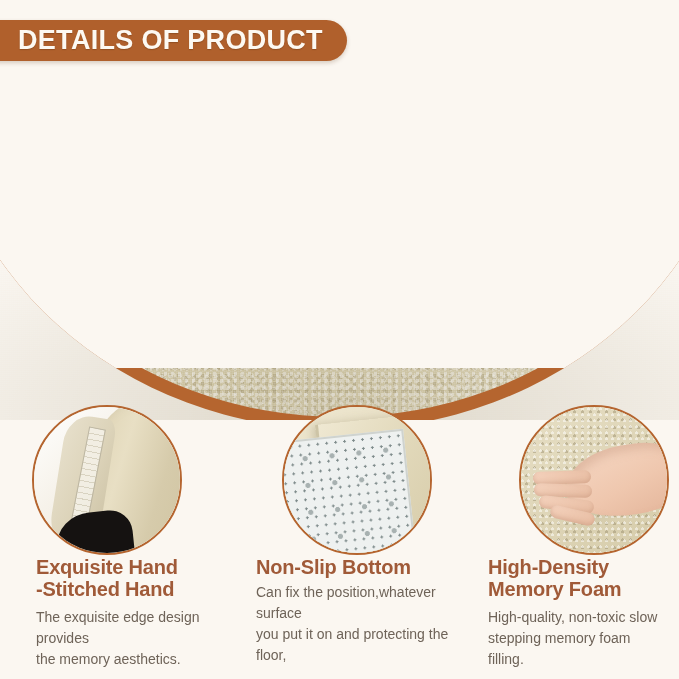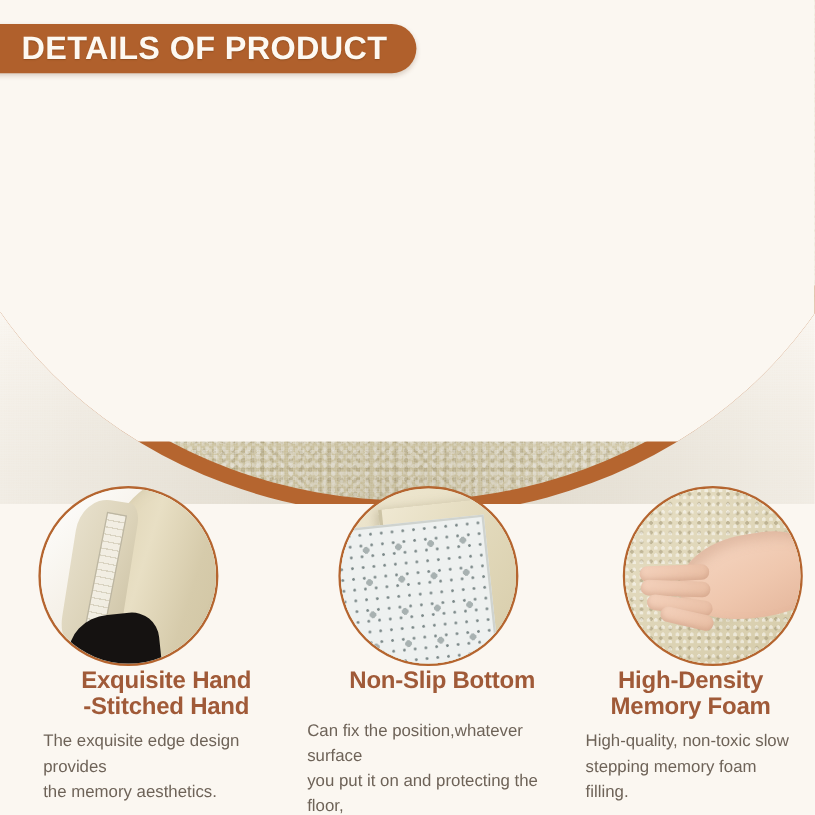--- a/index.html
+++ b/index.html
@@ -164,23 +164,23 @@
   .c3 .f4{left:20%;top:70%;width:31%;transform:rotate(13deg);}
 
   
   .cols{position:absolute;left:0;top:556px;width:679px;height:123px;}
   .col{position:absolute;top:0;}
   .col-1{left:36px;width:205px;}
   .col-2{left:256px;width:225px;}
   .col-3{left:488px;width:175px;}
   .col-head{
     color:#a05a38;font-size:20px;font-weight:bold;line-height:1.12;
-    font-family:"Liberation Sans", sans-serif;margin:0 0 6px 0;letter-spacing:-.2px;text-align:center;
-  }
-  .col-2 .col-head{margin-bottom:20px;}
+    font-family:"Liberation Sans", sans-serif;margin:0 0 6px 0;letter-spacing:-.2px;
+  }
+  .col-2 .col-head{margin-bottom:4px;}
   .col-body{
     color:#6e6358;font-size:14px;line-height:1.5;margin:0;
     font-family:"Liberation Sans", sans-serif;
   }
 </style>
 </head>
 <body>
 
 <div class="page">
 

